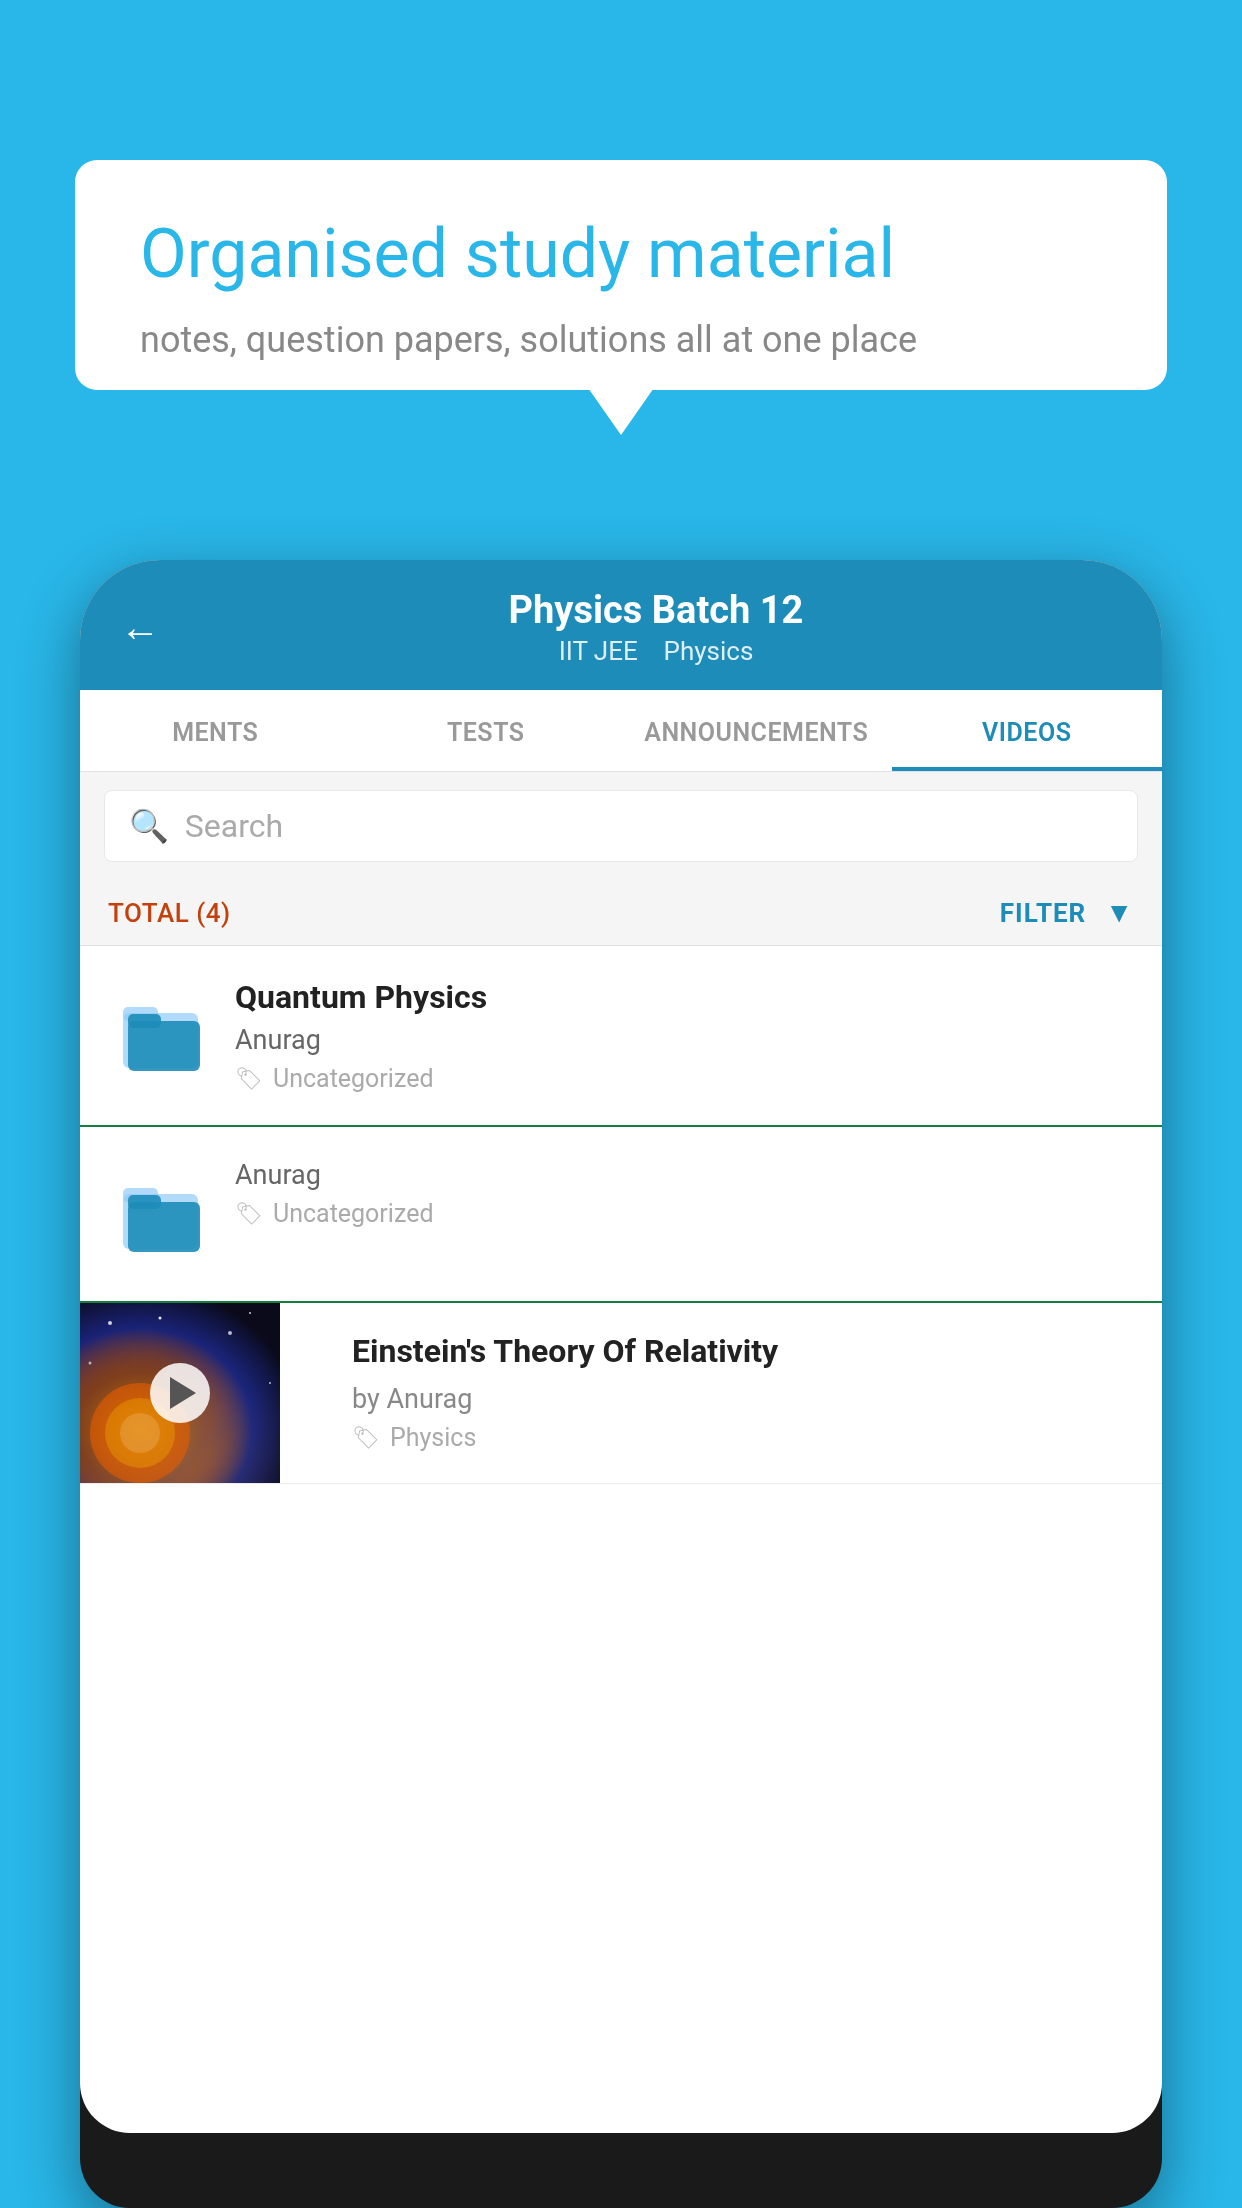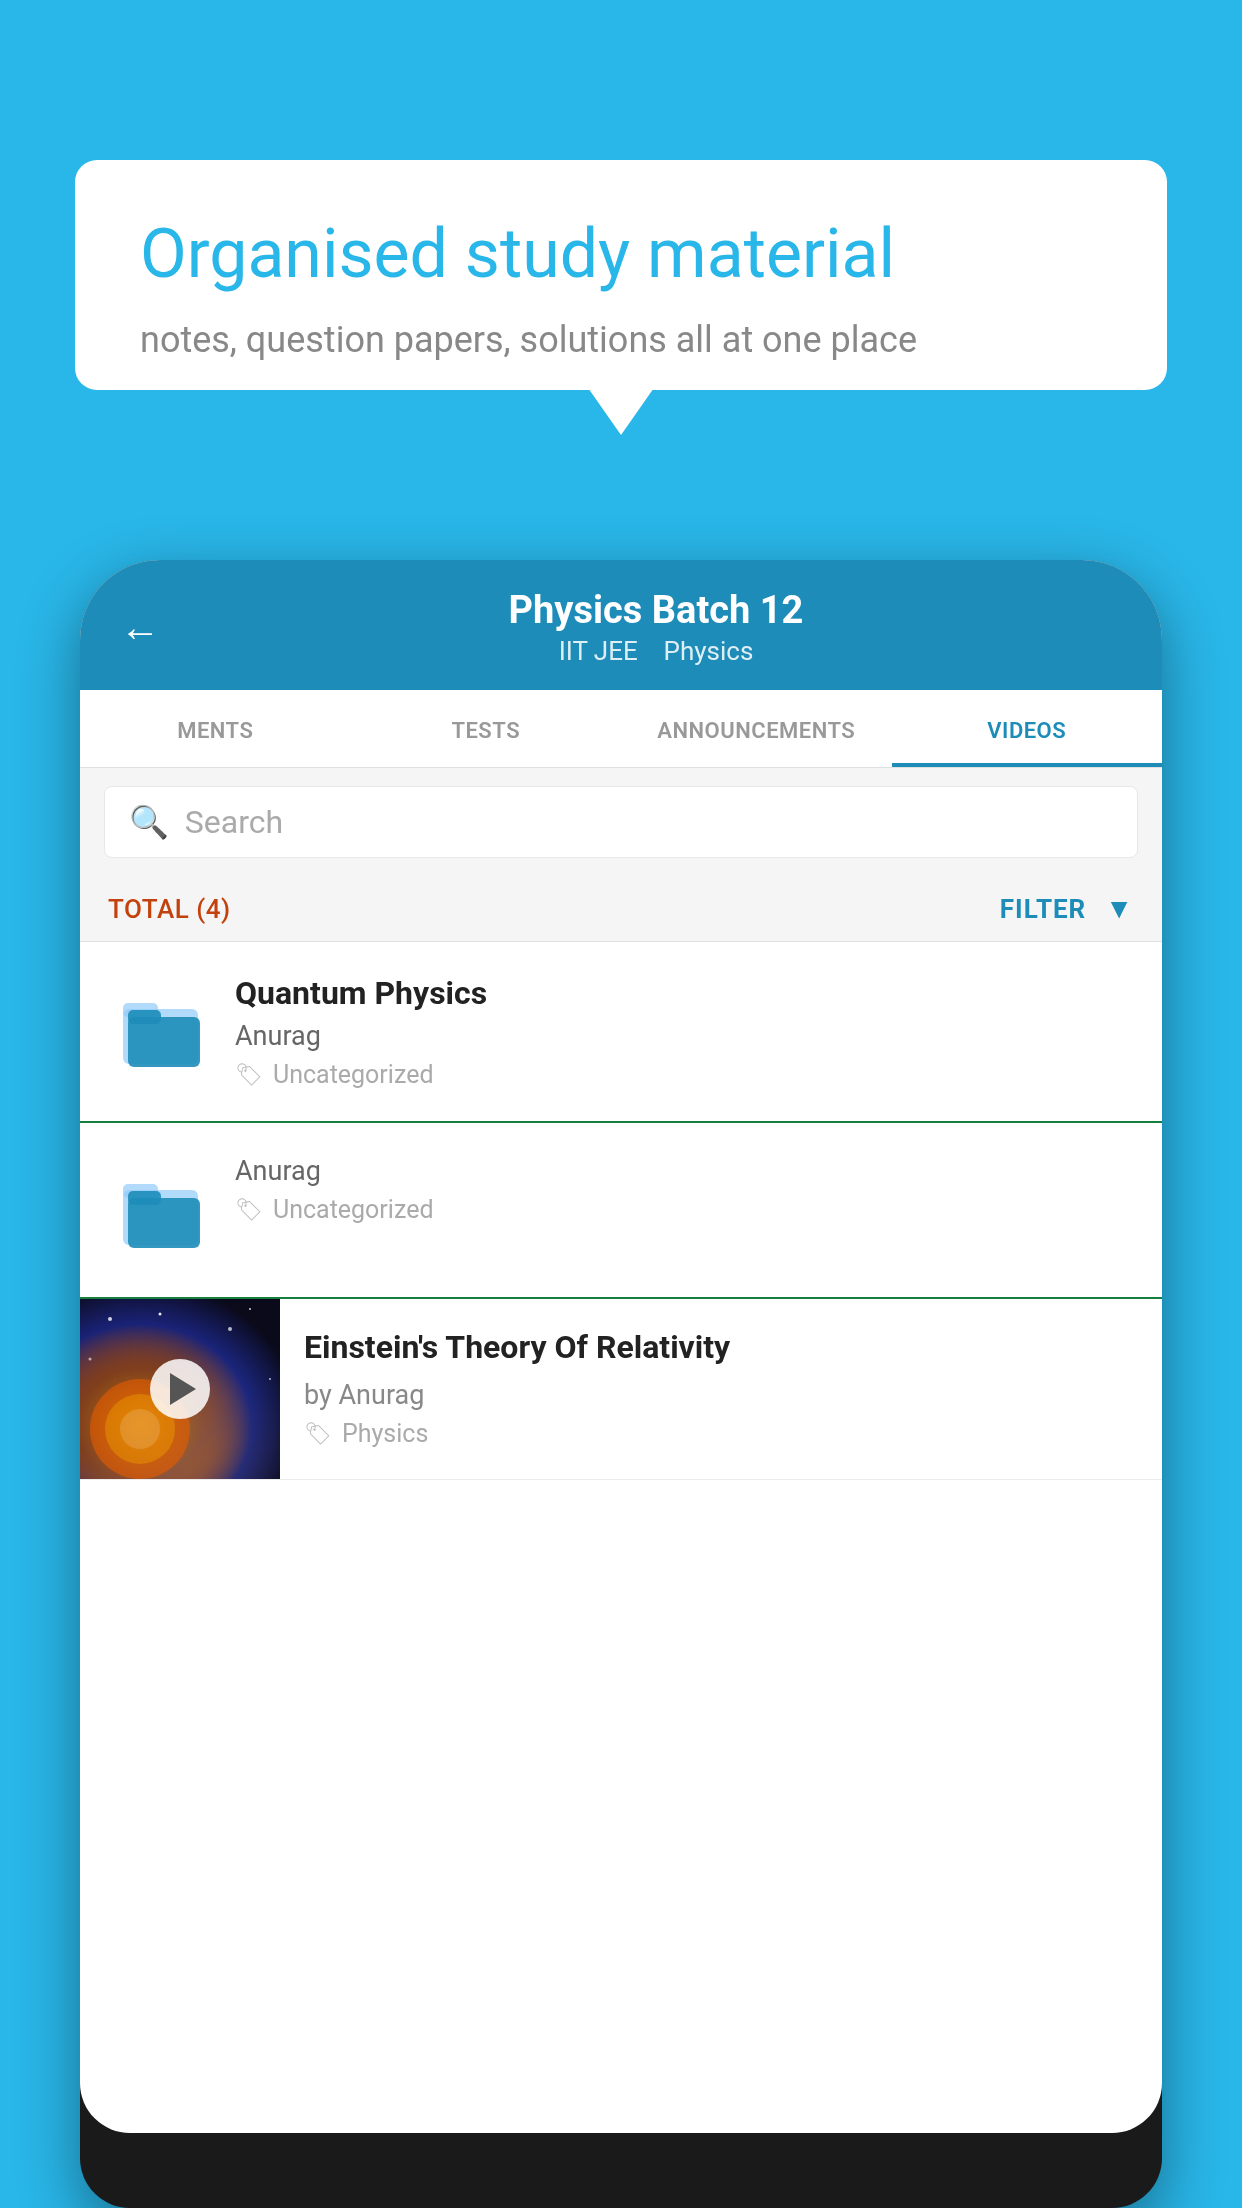--- a/index.html
+++ b/index.html
@@ -164,21 +164,21 @@
       background: white;
       display: flex;
       border-bottom: 1px solid #e0e0e0;
       overflow: hidden;
     }
 
     .tab {
       flex: 1;
       text-align: center;
       padding: 28px 8px 24px;
-      font-size: 22px;
+      font-size: 25px;
       font-weight: 600;
       color: #999;
       letter-spacing: 0.5px;
       cursor: pointer;
       position: relative;
     }
 
     .tab.active {
       color: #1d8cb8;
     }
@@ -308,20 +308,21 @@
       font-size: 22px;
       color: #bbb;
     }
 
     
     .video-item-einstein {
       display: flex;
       align-items: flex-start;
       border-bottom: 1px solid #ececec;
       cursor: pointer;
+      gap: 48px;
     }
 
     .einstein-thumb {
       width: 200px;
       height: 180px;
       flex-shrink: 0;
       background: linear-gradient(135deg, #1a1a2e 0%, #16213e 40%, #2d4a7a 70%, #f0a500 100%);
       position: relative;
       display: flex;
       align-items: center;

